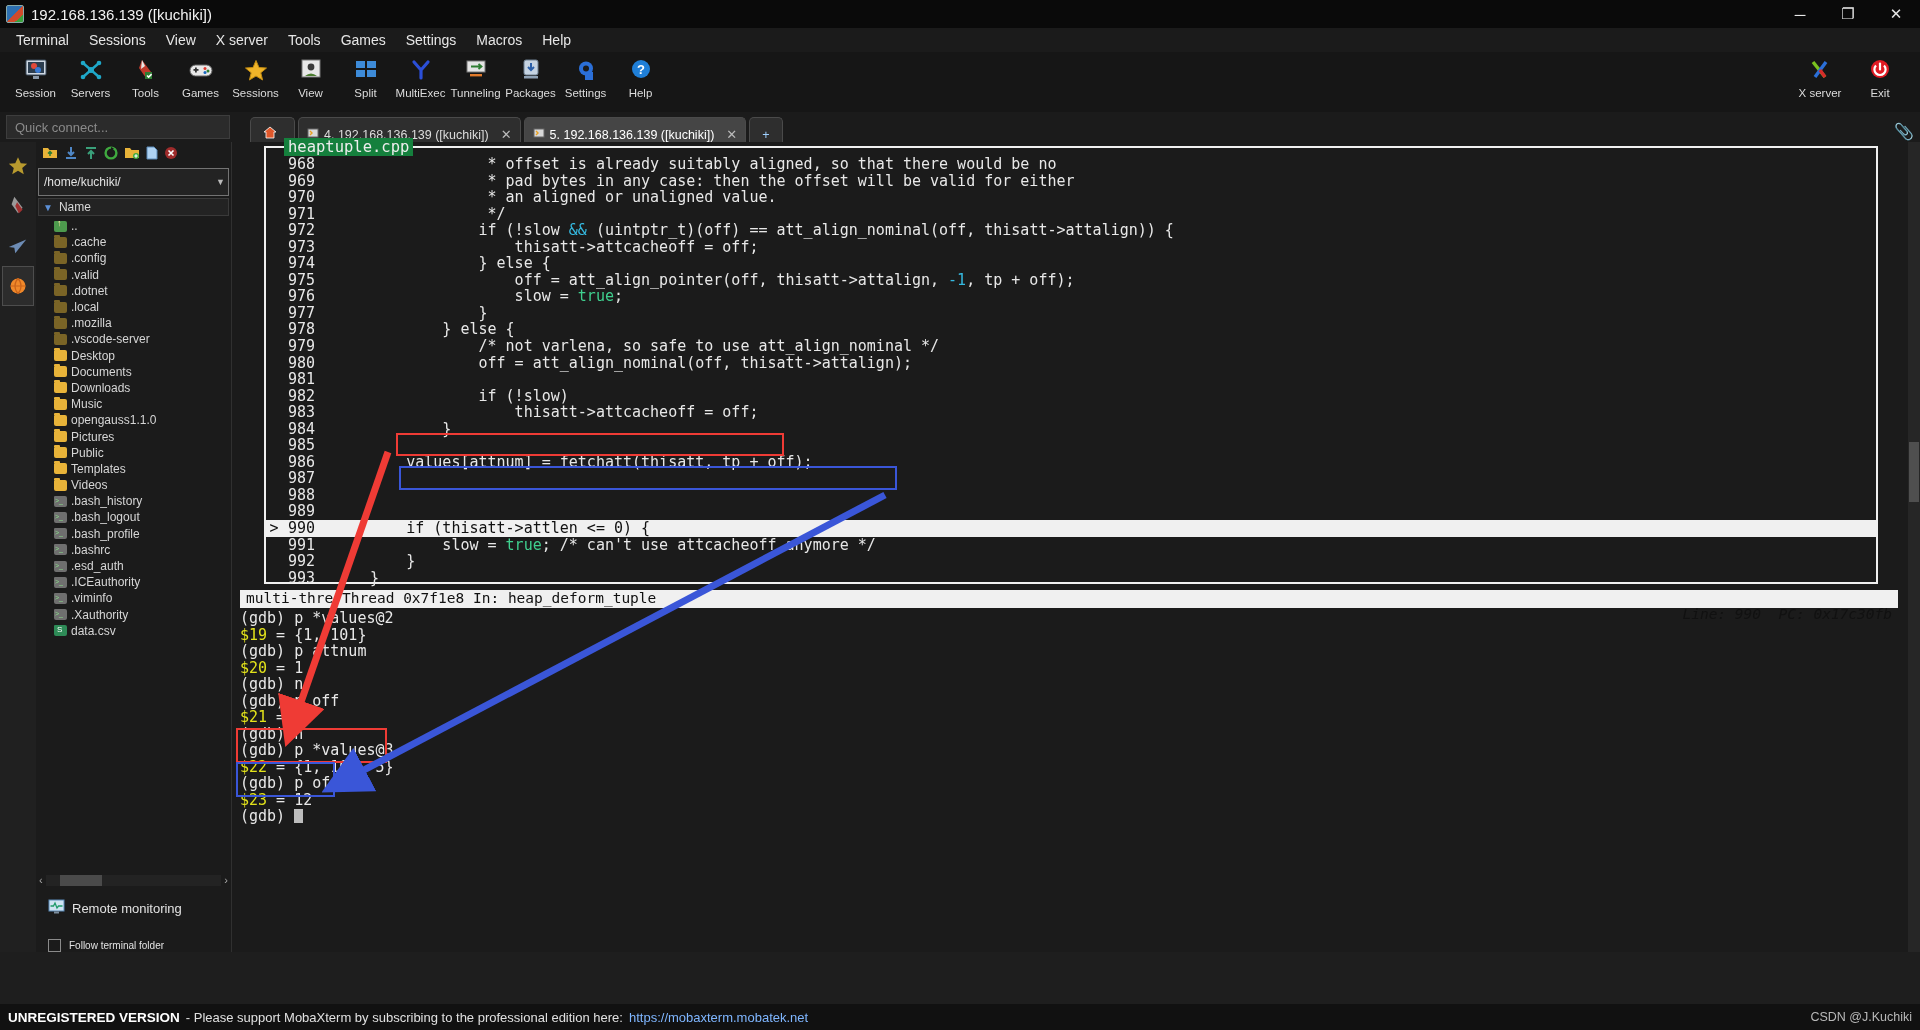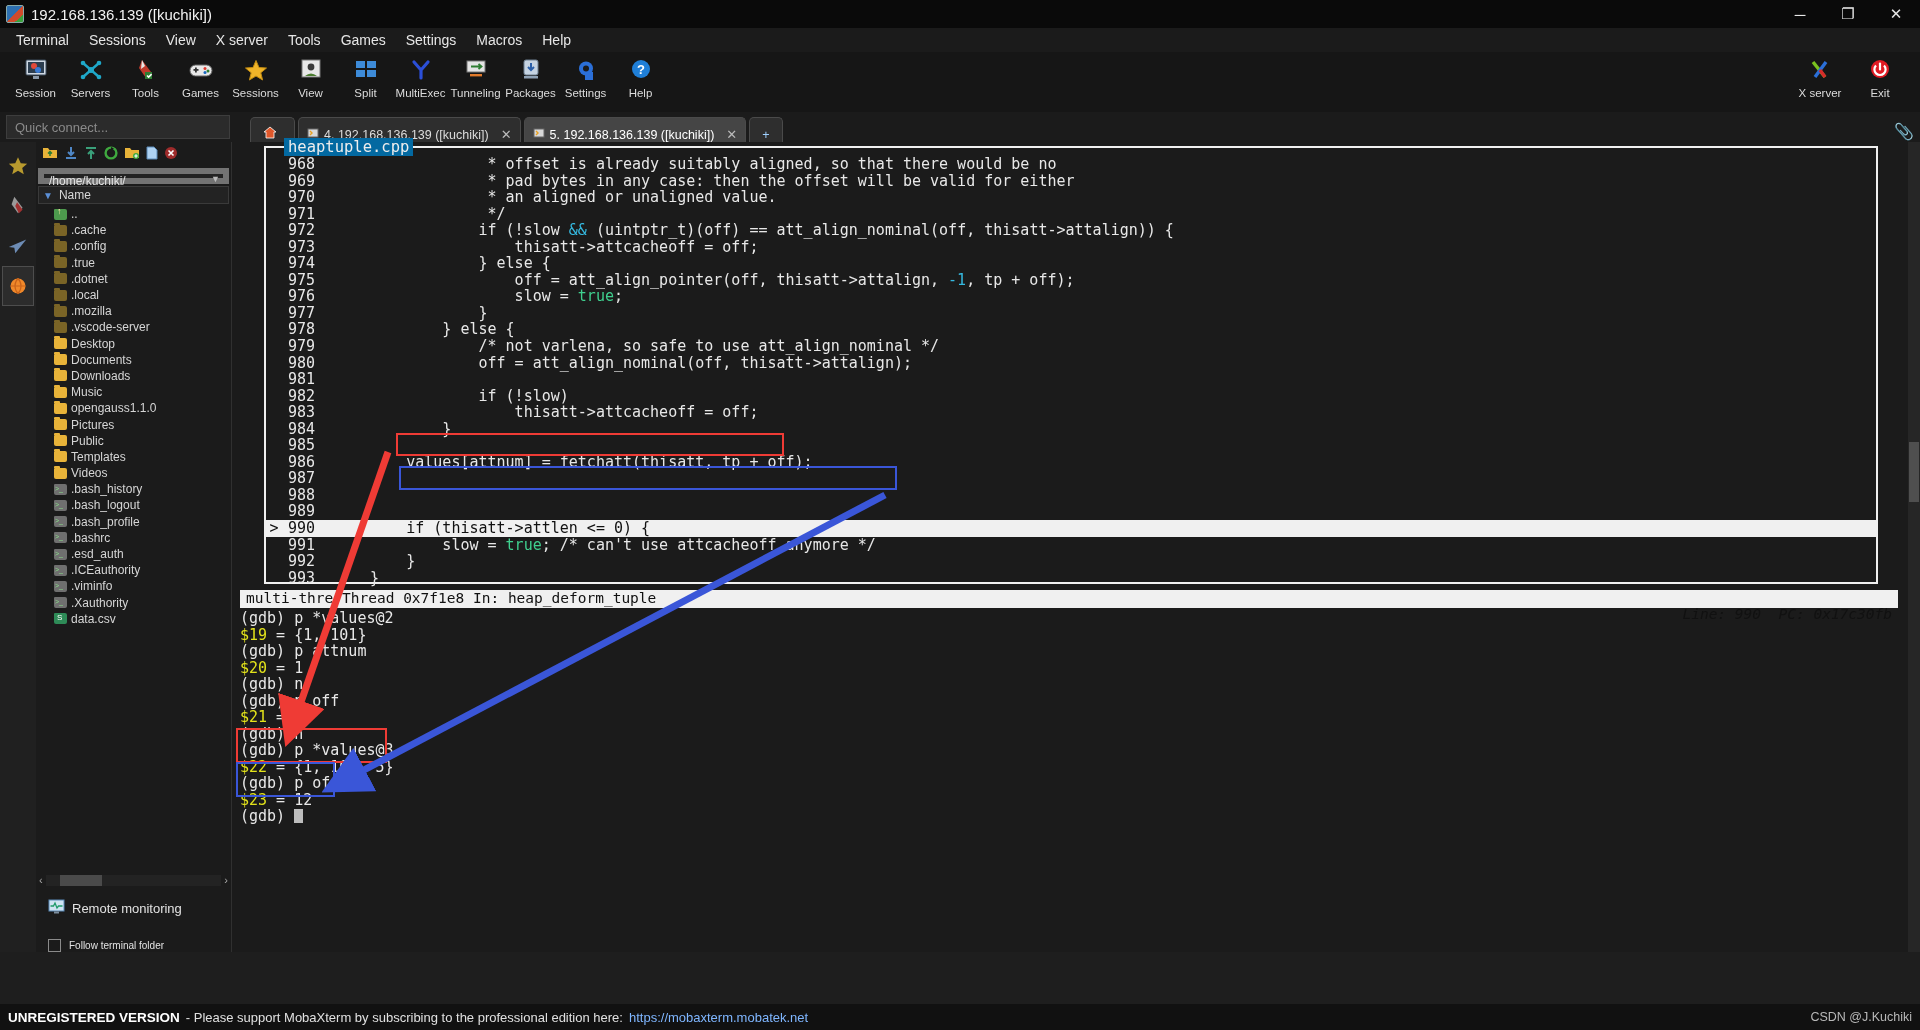--- a/index.html
+++ b/index.html
@@ -66,22 +66,22 @@
   
   .rail { width: 36px; background: #202020; display: flex; flex-direction: column; align-items: center; padding-top: 4px; }
   .rail-btn { width: 32px; height: 40px; display: flex; align-items: center; justify-content: center; font-size: 20px; border: 1px solid transparent; }
   .rail-btn.sel { background: #2c2c2c; border-color: #4d4d4d; }
 
   
   .fb { width: 196px; background: #1b1b1b; display: flex; flex-direction: column; border-right: 1px solid #303030; }
   .fb-tools { height: 24px; display: flex; align-items: center; gap: 6px; padding: 0 6px; background: #1b1b1b; }
   .fb-tools span { font-size: 14px; line-height: 1; }
   .fb-path {
-    height: 16px; margin: 2px 2px 0 2px; background: #232323; border: 6px solid #737373;
-    color: #e2e2e2; font-size: 12px; display: flex; align-items: flex-start; padding-left: 5px; position: relative;
+    height: 28px; margin: 2px 2px 0 2px; background: #232323; border: 1px solid #737373;
+    color: #e2e2e2; font-size: 12px; display: flex; align-items: center; padding-left: 5px; position: relative;
   }
   .fb-path .caret { position: absolute; right: 3px; color: #bbb; font-size: 9px; }
   .fb-hdr {
     height: 18px; margin: 2px 2px 0 2px; background: #232323; border: 1px solid #3a3a3a;
     display: flex; align-items: center; color: #d8d8d8; font-size: 12px; padding-left: 4px;
   }
   .fb-hdr .sort { color: #5b8fd6; margin-right: 6px; font-size: 10px; }
   .fb-list { flex: 1; overflow: hidden; padding-top: 2px; }
   .fb-row { height: 16.2px; display: flex; align-items: center; padding-left: 18px; color: #d6d6d6; font-size: 12px; }
   .fi { width: 13px; height: 11px; margin-right: 4px; flex: none; border-radius: 1px 2px 2px 2px; position: relative; }
@@ -109,21 +109,21 @@
   
   .term { flex: 1; background: #1b1b1b; position: relative; display: flex; flex-direction: column; }
   .term-inner { position: absolute; left: 4px; top: 0; right: 12px; bottom: 0; }
 
   
   .tui {
     position: absolute; left: 28px; top: 4px; right: 30px; height: 438px;
     border: 2px solid #f0f0f0; background: #1b1b1b;
   }
   .tui-title {
-    position: absolute; left: 18px; top: -10px; background: #0369a1; color: #ededed;
+    position: absolute; left: 18px; top: -10px; background: #15803d; color: #ededed;
     font-family: "DejaVu Sans Mono", monospace; font-size: 15.5px; padding: 0 4px;
   }
   .code { padding: 8px 0 0 0; font-family: "DejaVu Sans Mono", monospace; font-size: 15px; line-height: 16.55px; }
   .cl { display: flex; white-space: pre; color: #e8e8e8; }
   .cl .ln { width: 52px; padding-left: 6px; color: #e8e8e8; flex: none; }
   .cl .mk { width: 16px; color: #e8e8e8; flex: none; text-align: center; }
   .cl.cur { background: #f0f0f0; color: #111; }
   .cl.cur .ln, .cl.cur .mk { color: #111; }
   .kw { color: #3fcf8e; }
   .op { color: #35b9e0; }
@@ -475,21 +475,21 @@
           <div class="fb-row">
             <span class="fi folder dim"></span>
             <span>.cache</span>
           </div>
           <div class="fb-row">
             <span class="fi folder dim"></span>
             <span>.config</span>
           </div>
           <div class="fb-row">
             <span class="fi folder dim"></span>
-            <span>.true</span>
+            <span>.valid</span>
           </div>
           <div class="fb-row">
             <span class="fi folder dim"></span>
             <span>.dotnet</span>
           </div>
           <div class="fb-row">
             <span class="fi folder dim"></span>
             <span>.local</span>
           </div>
           <div class="fb-row">

